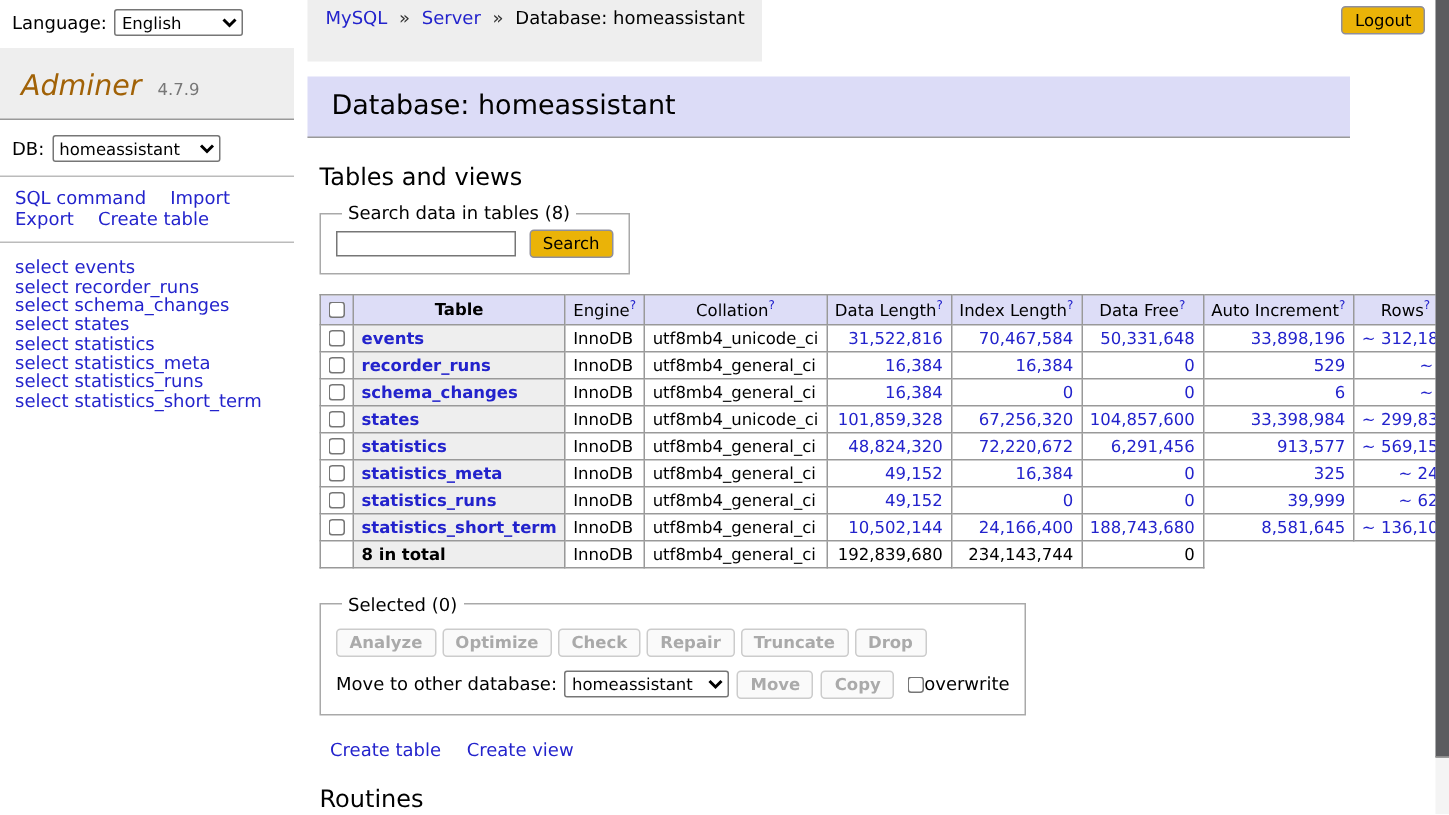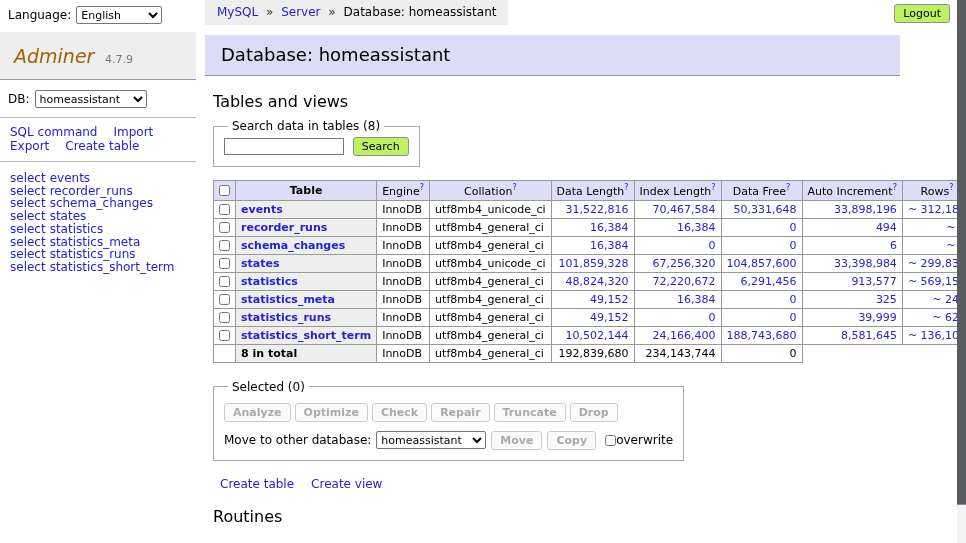--- a/index.html
+++ b/index.html
@@ -32,27 +32,27 @@
   .sidebar-actions a{margin-right:16px;}
   .table-list{padding:10px 10px 0;line-height:12.7px;font-size:12px;white-space:nowrap;}
   .table-list .select-link{margin-right:4px;}
 
   
   .scrollbar{position:absolute;right:0;top:0;width:9px;height:543px;background:#f4f4f4;}
   .scrollbar-thumb{width:9px;height:505px;background:var(--scrollbar-thumb);border-bottom:1px solid #8d8d8d;}
 
   
   .btn{font-family:"DejaVu Sans","Liberation Sans",sans-serif;font-size:11px;color:#000;
-       background:#bef264;border:1px solid #8f8f9c;border-radius:3px;padding:2px 8px;cursor:pointer;}
+       background:#eab308;border:1px solid #8f8f9c;border-radius:3px;padding:2px 8px;cursor:pointer;}
   .btn[disabled]{color:#aaa;background:#fafafa;border-color:#ccc;cursor:default;font-weight:bold;}
   .logout-btn{position:absolute;top:4px;right:16px;}
 
   
   .content{position:absolute;left:205px;top:0;width:752px;}
-  .breadcrumb{display:inline-block;background:var(--panel-bg);padding:5px 12px 6px;font-size:12px;white-space:nowrap;text-align:right;}
+  .breadcrumb{display:inline-block;background:var(--panel-bg);padding:5px 12px 22px;font-size:12px;white-space:nowrap;text-align:right;}
   .crumb-sep{color:#333;margin:0 4px;}
   .page-title-bar{margin:10px 0 0;width:695px;background:var(--title-bg);border-bottom:1px solid var(--border);
                   padding:9px 16px 10px;font-size:18px;}
   .top-links{margin:15px 0 0 15px;}
   .top-links a,.bottom-links a{margin-right:17px;}
   h3{font-size:16px;margin:16px 0 0 8px;}
 
   fieldset{border:1px solid #a9a9a9;margin:0;padding:4px 10px 10px;}
   legend{font-size:12px;padding:0 4px;margin-left:4px;}
   .search-fs{margin:8px 0 0 8px;width:207px;}
@@ -163,21 +163,21 @@
             <td class="num"><a>~ 312,180</a></td>
           </tr>
           <tr>
             <td class="cb-cell"><input class="cb" type="checkbox" style=""></td>
             <th><a class="table-link">recorder_runs</a></th>
             <td>InnoDB</td>
             <td>utf8mb4_general_ci</td>
             <td class="num"><a>16,384</a></td>
             <td class="num"><a>16,384</a></td>
             <td class="num"><a>0</a></td>
-            <td class="num"><a>494</a></td>
+            <td class="num"><a>529</a></td>
             <td class="num"><a>~ 5</a></td>
           </tr>
           <tr>
             <td class="cb-cell"><input class="cb" type="checkbox" style=""></td>
             <th><a class="table-link">schema_changes</a></th>
             <td>InnoDB</td>
             <td>utf8mb4_general_ci</td>
             <td class="num"><a>16,384</a></td>
             <td class="num"><a>0</a></td>
             <td class="num"><a>0</a></td>

